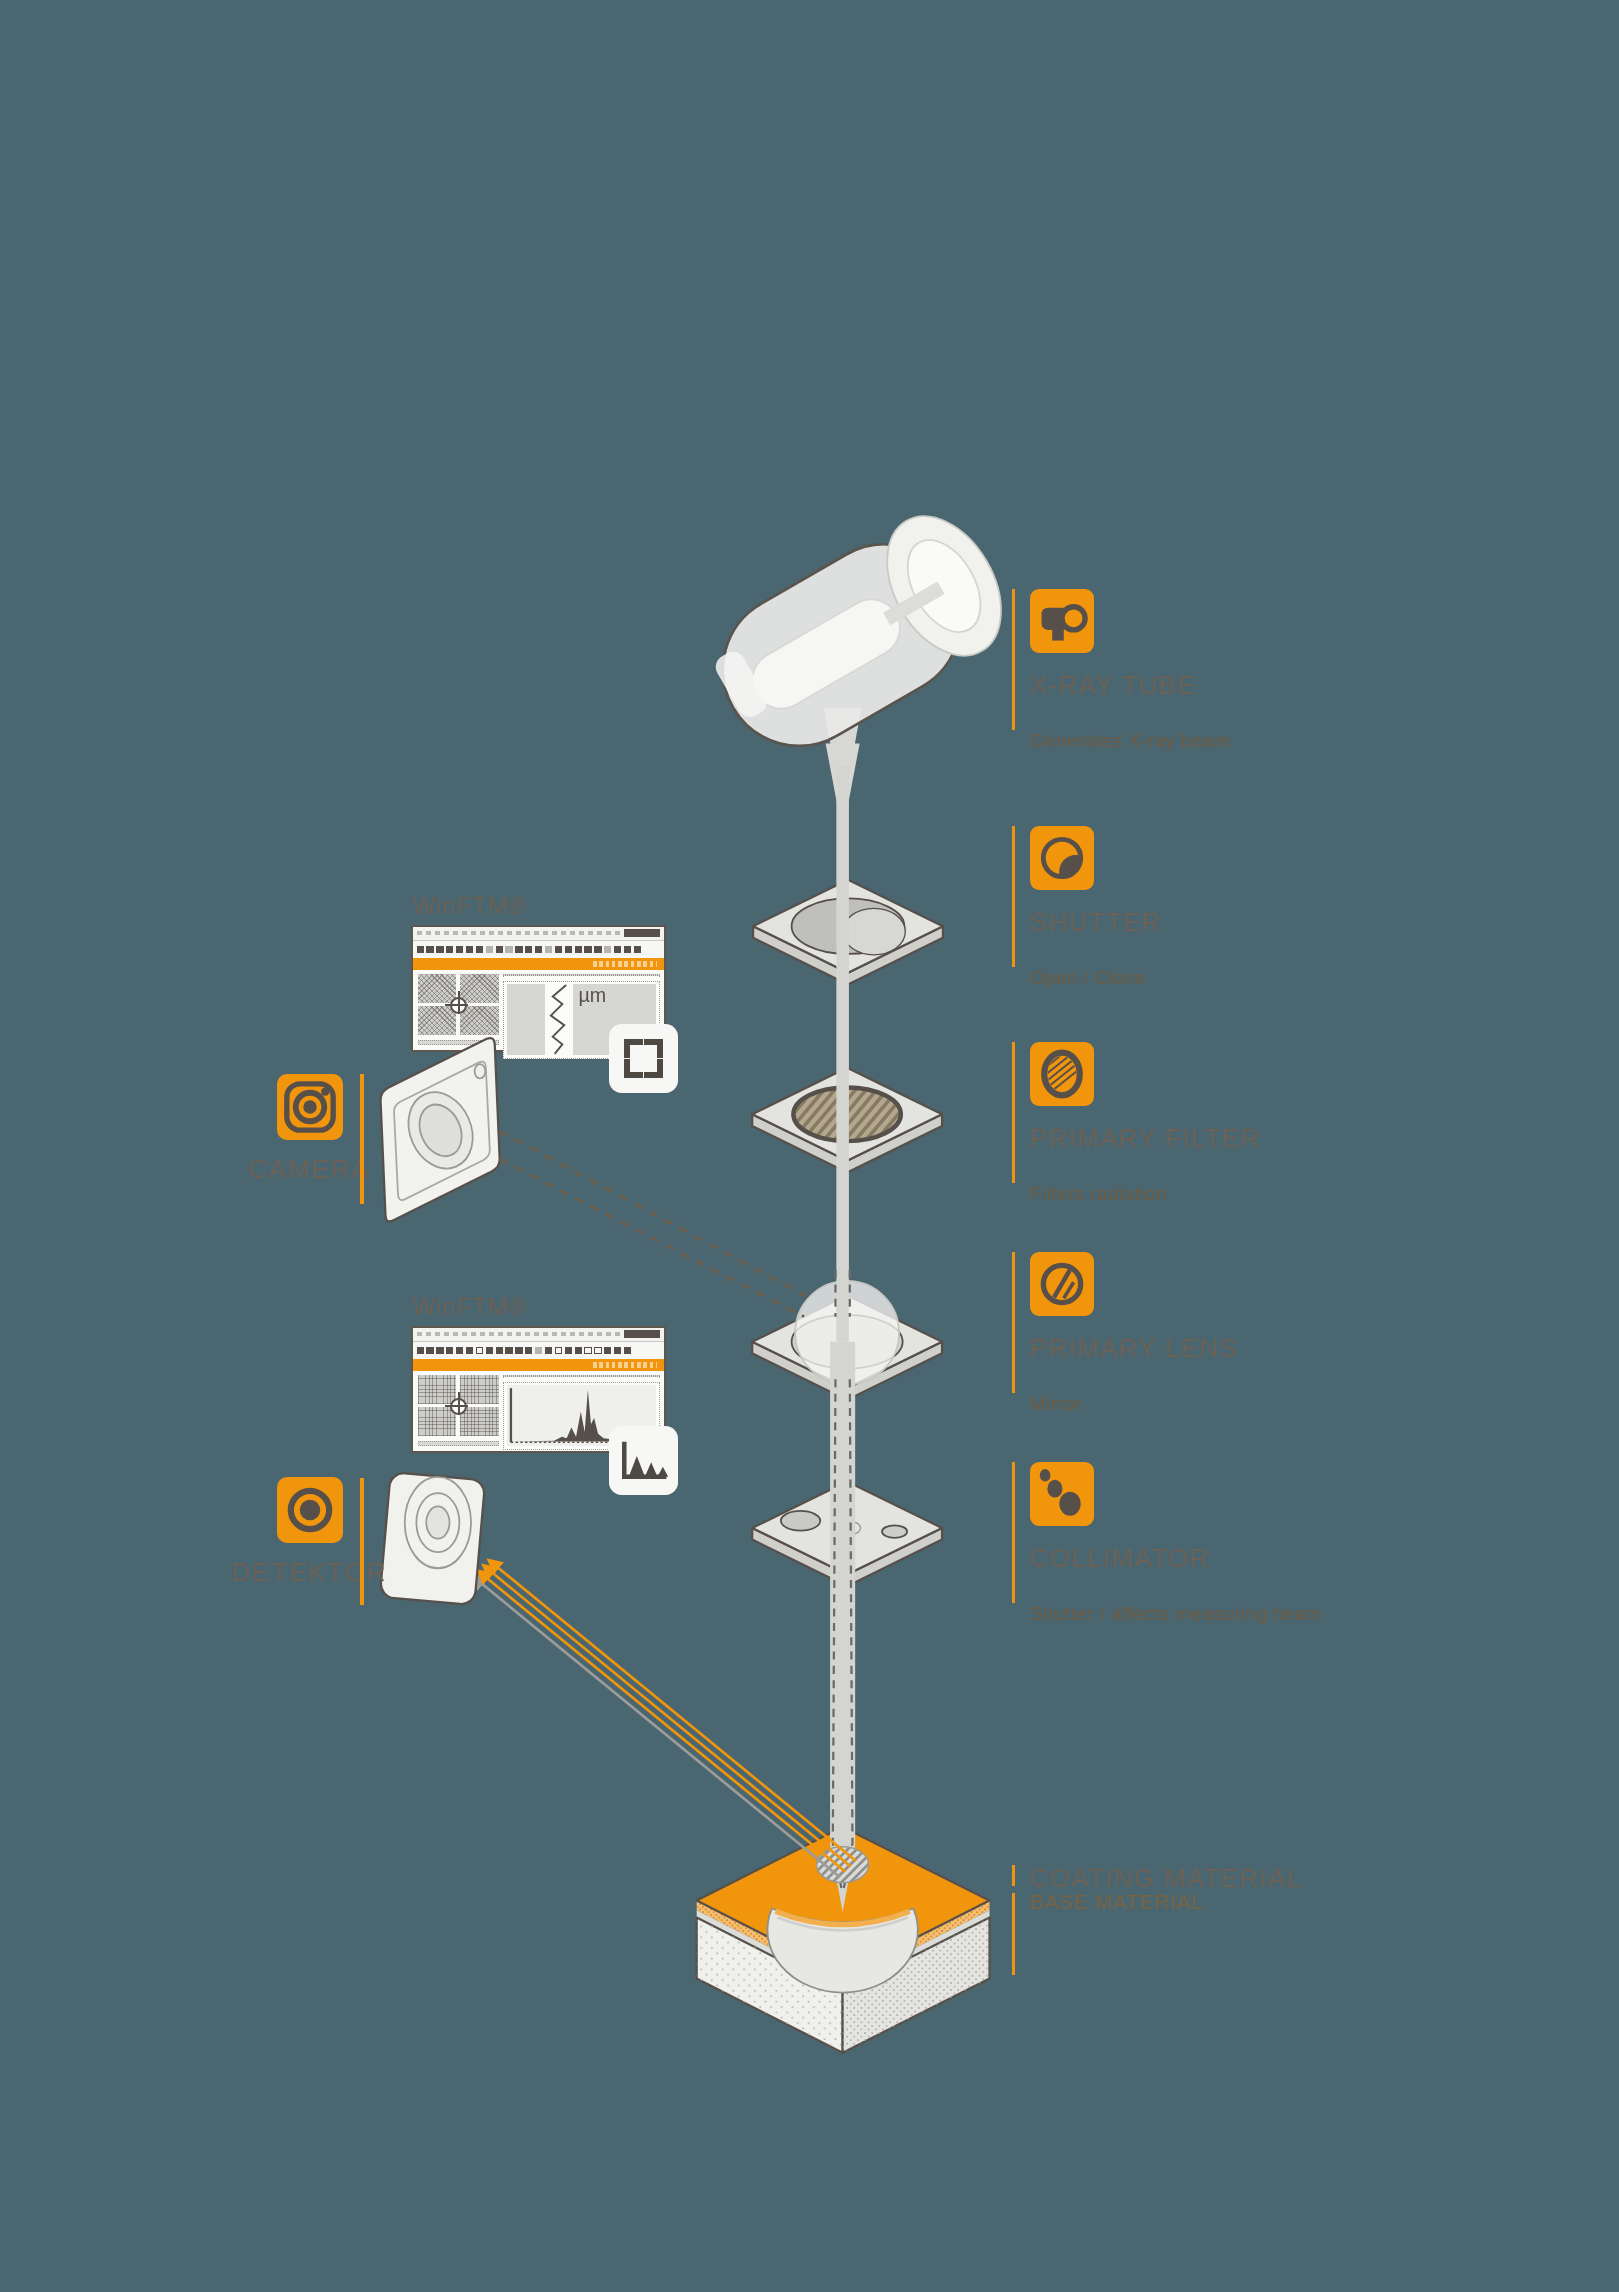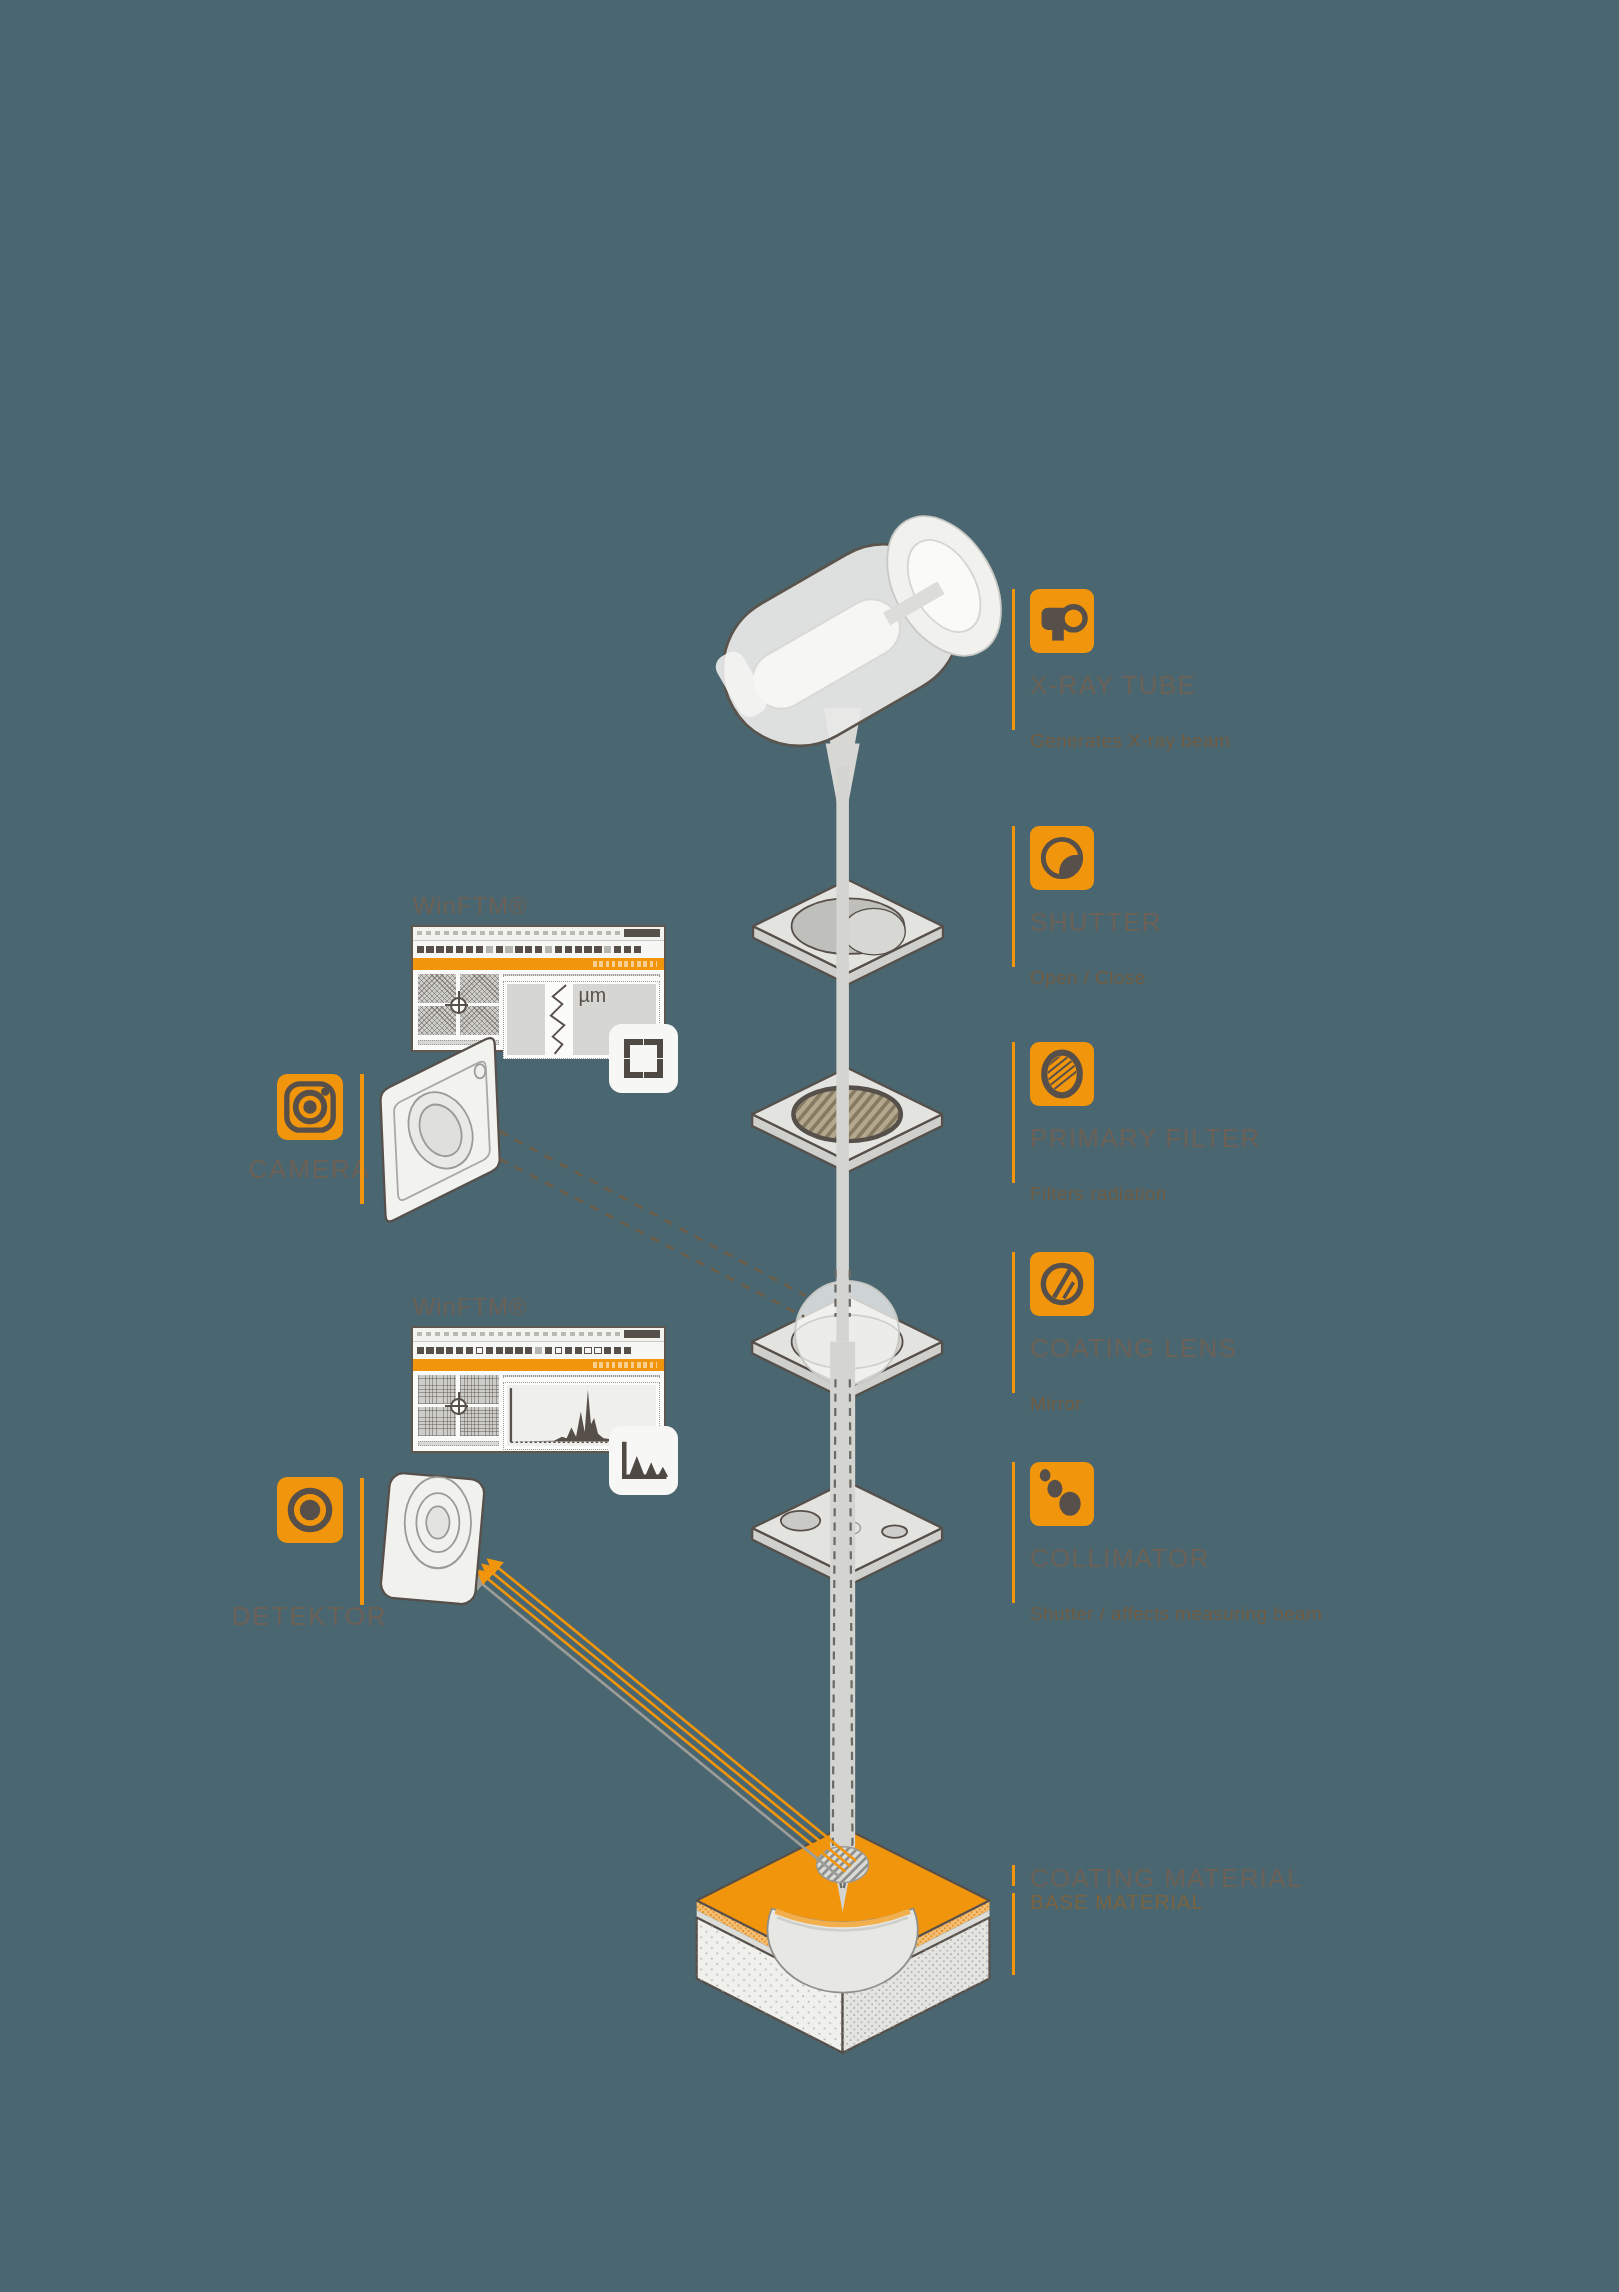--- a/index.html
+++ b/index.html
@@ -368,21 +368,21 @@
     <div class="lline" style="left:360px;top:1074px;height:130px;"></div>
   </div>
 
   <div class="lblock">
     <div class="licon" style="left:277px;top:1477px;">
       <svg width="66" height="66" viewBox="0 0 74 74">
         <circle cx="37" cy="37" r="21.5" fill="none" stroke="#57504A" stroke-width="7"></circle>
         <circle cx="37" cy="37" r="11.5" fill="#57504A"></circle>
       </svg>
     </div>
-    <div class="ltext" style="left:211px;top:1557px;margin-top:44px;">DETEKTOR</div>
+    <div class="ltext" style="left:211px;top:1557px;">DETEKTOR</div>
     <div class="lline" style="left:360px;top:1478px;height:127px;"></div>
   </div>
 
   <div class="rblock" style="top:589px;">
     <div class="vline" style="height:141px;"></div>
     <div class="ricon">
       <svg width="64" height="64" viewBox="0 0 72 72">
         <rect x="13" y="21" width="31" height="25" rx="7" fill="#57504A"></rect>
         <circle cx="49" cy="33" r="13" fill="#F0950C" stroke="#57504A" stroke-width="6"></circle>
         <rect x="25" y="45" width="13" height="13" fill="#57504A"></rect>
@@ -429,21 +429,21 @@
 
   <div class="rblock" style="top:1252px;">
     <div class="vline" style="height:141px;"></div>
     <div class="ricon">
       <svg width="64" height="64" viewBox="0 0 72 72">
         <circle cx="36" cy="36" r="21" fill="none" stroke="#57504A" stroke-width="6"></circle>
         <path d="M27,51 L45,20" stroke="#57504A" stroke-width="5" fill="none"></path>
         <path d="M38,52 L49,34" stroke="#57504A" stroke-width="4" fill="none"></path>
       </svg>
     </div>
-    <div class="rtitle">COATING LENS</div>
+    <div class="rtitle">PRIMARY LENS</div>
     <div class="rsub">Mirror</div>
   </div>
 
   <div class="rblock" style="top:1462px;">
     <div class="vline" style="height:141px;"></div>
     <div class="ricon">
       <svg width="64" height="64" viewBox="0 0 72 72">
         <ellipse cx="17" cy="15" rx="6" ry="7" fill="#57504A"></ellipse>
         <ellipse cx="28" cy="30" rx="8.5" ry="10" fill="#57504A"></ellipse>
         <ellipse cx="45" cy="47" rx="12" ry="13.5" fill="#57504A"></ellipse>

